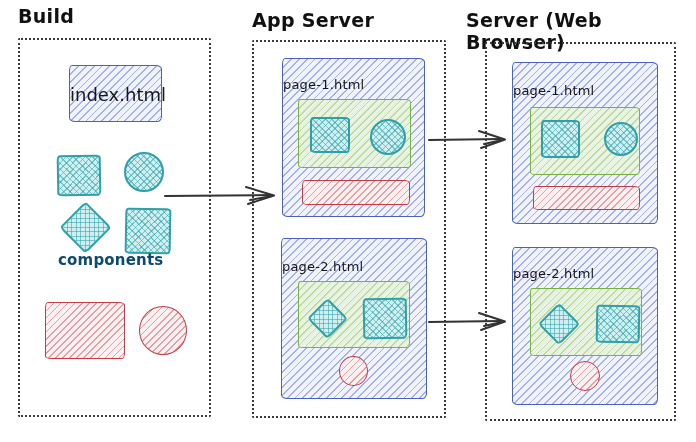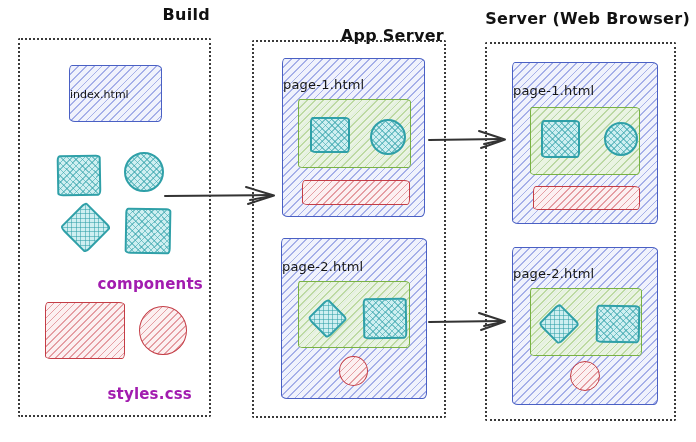--- a/index.html
+++ b/index.html
@@ -2,21 +2,21 @@
 <html><head>
 <meta charset="utf-8">
 <style>
   html,body{margin:0;padding:0;background:#ffffff;}
   .stage{
     position:relative;width:696px;height:442px;background:#ffffff;overflow:hidden;
     font-family:"DejaVu Sans",sans-serif;color:#1c1c1c;
   }
   .abs{position:absolute;}
   .col-title{
-    text-align:right;font-size:16px;font-weight:bold;letter-spacing:0.3px;color:#111;
+    text-align:left;font-size:19px;font-weight:bold;letter-spacing:0.3px;color:#111;
   }
   .dotted-box{
     border:2px dotted #3a3a3a;border-radius:2px;
   }
   
   .hatch-blue{
     background-color:#f0f2fc;
     background-image:repeating-linear-gradient(135deg, rgba(104,120,216,0.55) 0 1.3px, rgba(0,0,0,0) 1.3px 5.5px);
     border:1.6px solid #4a60c4;
     border-radius:3px 6px 4px 6px / 6px 4px 6px 4px;
@@ -41,25 +41,25 @@
     border:1.8px solid #c43d46;
     border-radius:3px 6px 3px 6px / 6px 3px 6px 3px;
   }
   .circle{border-radius:50% !important;}
   .diamond{transform:rotate(45deg);}
   .box-label{
     position:absolute;left:0;right:0;text-align:left;
     font-size:13px;color:#161616;letter-spacing:0.2px;
   }
   .shape-caption{
-    text-align:right;font-size:15px;font-weight:bold;color:#a21caf;letter-spacing:0.2px;margin-top:24px;
+    text-align:left;font-size:15px;font-weight:bold;color:#0c4a6e;letter-spacing:0.2px;
   }
   .file-box-label{
     position:absolute;left:0;right:0;top:50%;transform:translateY(-50%);
-    text-align:left;font-size:11px;color:#161616;
+    text-align:center;font-size:18px;color:#161616;
   }
   .arrow-svg line,.arrow-svg path{
     stroke:#333333;stroke-width:2;fill:none;stroke-linecap:round;stroke-linejoin:round;
   }
   .watermark{
     font-size:15px;color:#b7b7b7;letter-spacing:1px;white-space:nowrap;
   }
 </style>
 </head>
 <body>
@@ -75,29 +75,28 @@
   </div>
 
   <div class="abs crosshatch-teal" style="left:57px;top:155px;width:40px;height:37px;transform:rotate(-1deg);"></div>
   <div class="abs crosshatch-teal circle" style="left:124px;top:152px;width:36px;height:36px;"></div>
   <div class="abs crosshatch-teal diamond" style="left:67px;top:209px;width:33px;height:33px;"></div>
   <div class="abs crosshatch-teal" style="left:125px;top:208px;width:42px;height:42px;transform:rotate(1deg);"></div>
   <div class="abs shape-caption" style="left:58px;top:251px;width:145px;">components</div>
 
   <div class="abs hatch-red" style="left:45px;top:302px;width:78px;height:55px;"></div>
   <div class="abs hatch-red circle" style="left:139px;top:306px;width:46px;height:47px;"></div>
-  <div class="abs shape-caption" style="left:52px;top:361px;width:140px;">styles.css</div>
 
   <svg class="abs arrow-svg" style="left:162px;top:184px;" width="118" height="24" viewBox="0 0 118 24">
     <line x1="3" y1="12" x2="108" y2="11"></line>
     <path d="M84 3 L112 11.5 L86 20"></path>
     <path d="M88 16 L107 12.5"></path>
   </svg>
 
-  <div class="abs col-title" style="left:252px;top:26px;width:192px;">App Server</div>
+  <div class="abs col-title" style="left:252px;top:9px;width:192px;">App Server</div>
 
   <div class="abs dotted-box" style="left:252px;top:40px;width:190px;height:374px;"></div>
 
   <div class="abs hatch-blue" style="left:282px;top:58px;width:141px;height:157px;">
     <div class="box-label" style="top:18px;">page-1.html</div>
     <div class="abs hatch-green" style="left:15px;top:40px;width:111px;height:67px;">
       <div class="abs crosshatch-teal" style="left:11px;top:17px;width:36px;height:32px;"></div>
       <div class="abs crosshatch-teal circle" style="left:71px;top:19px;width:32px;height:32px;"></div>
     </div>
     <div class="abs hatch-red" style="left:19px;top:121px;width:106px;height:23px;"></div>

